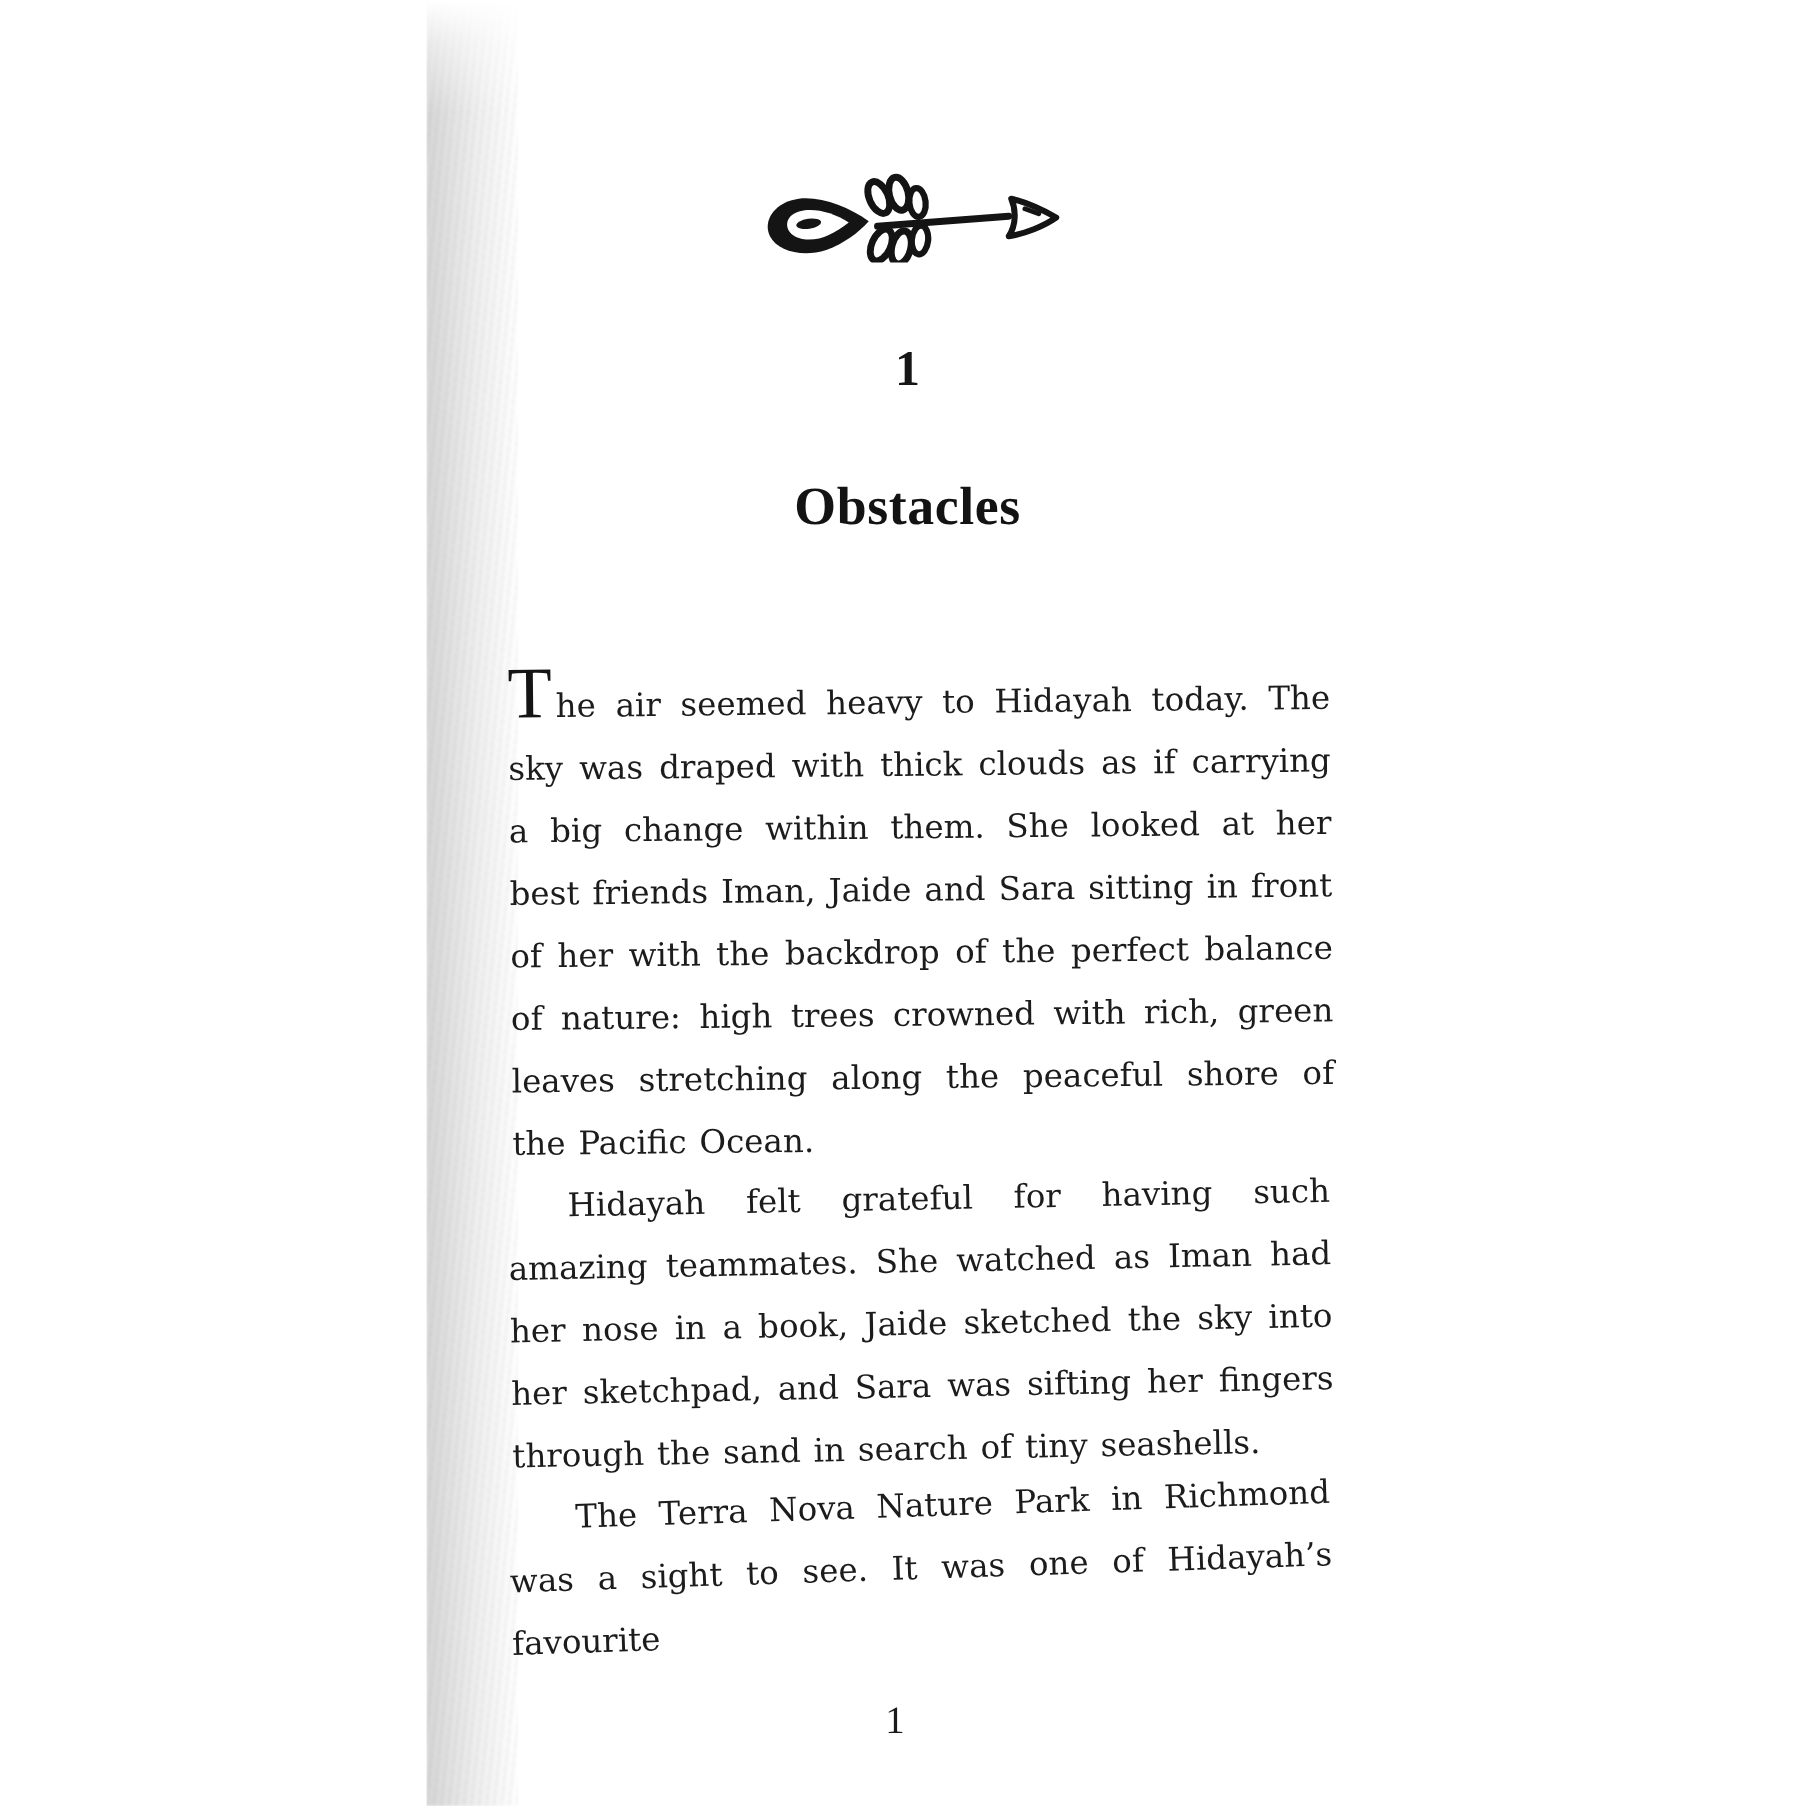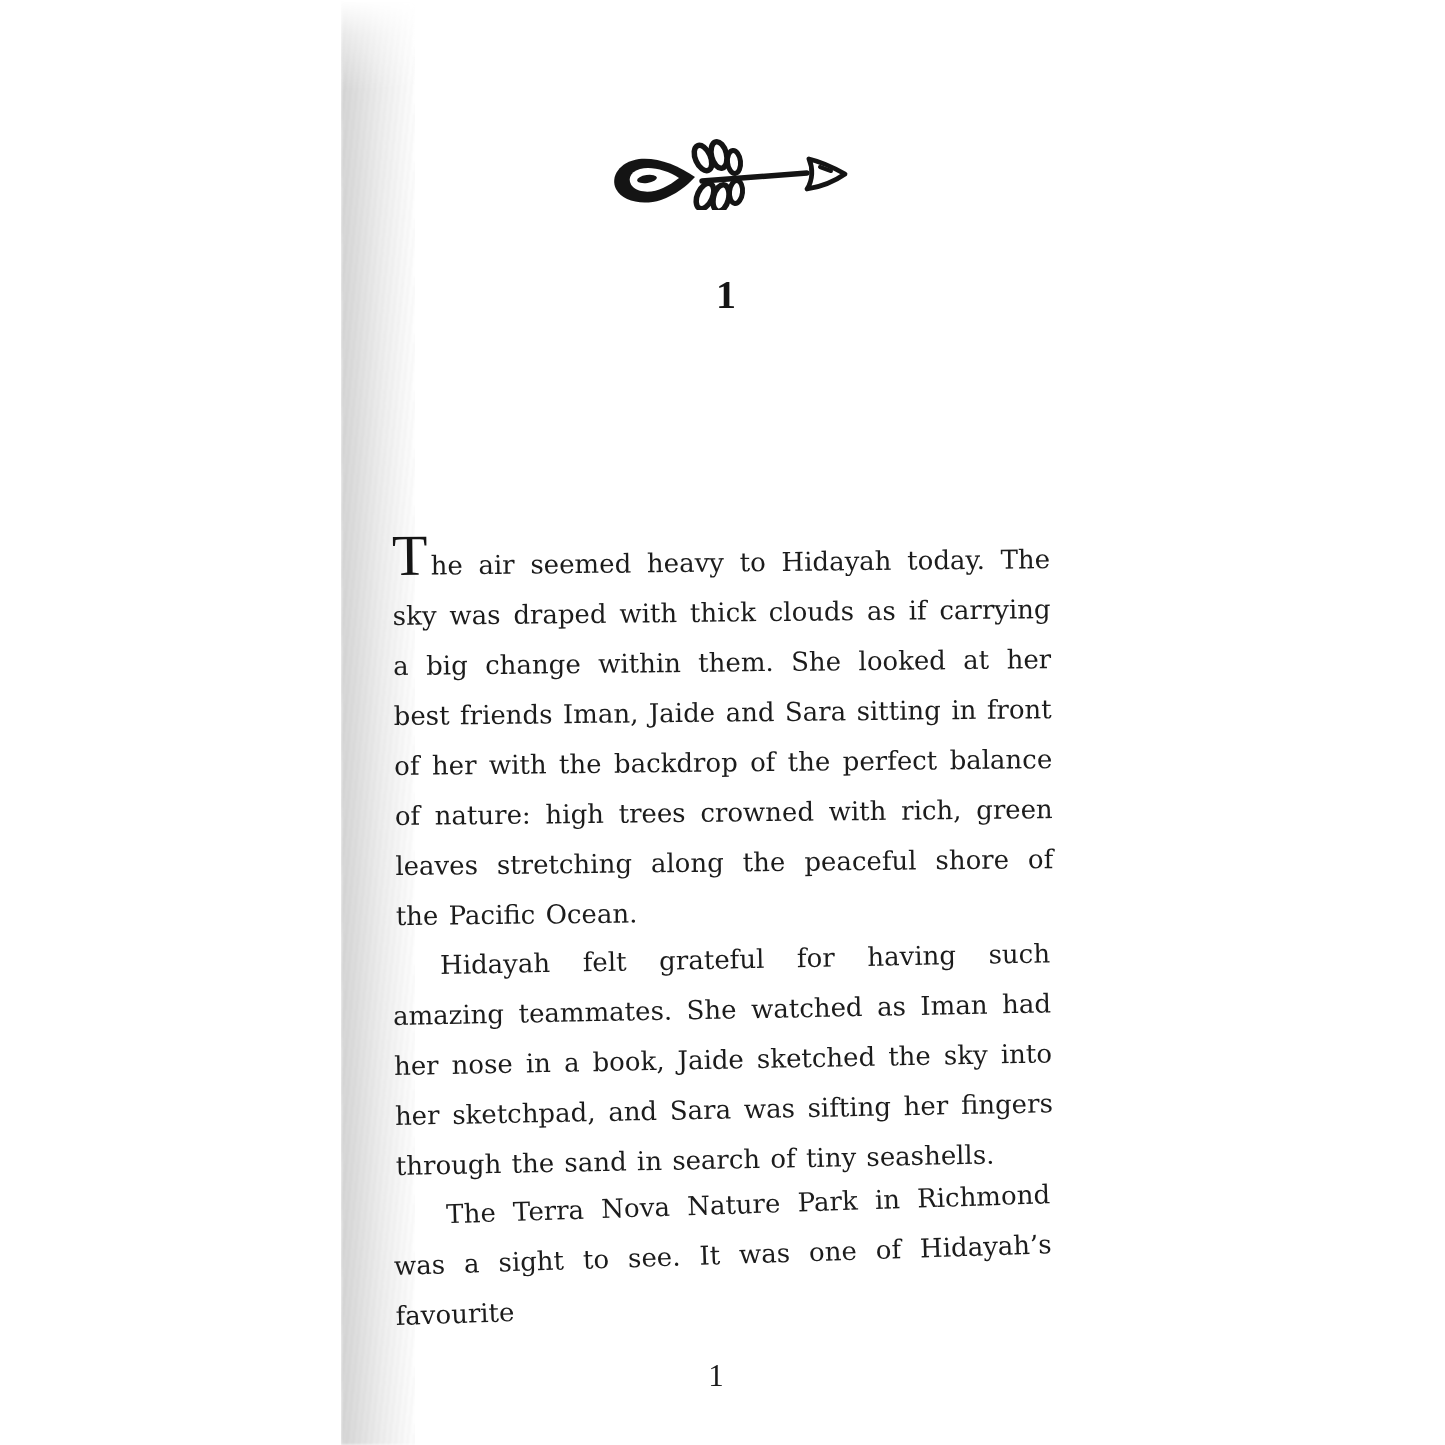--- a/index.html
+++ b/index.html
@@ -56,21 +56,21 @@
     margin: 0;
     text-align: center;
     font-family: "Liberation Serif", serif;
     font-size: 43px;
     font-weight: 700;
     letter-spacing: 0.5px;
     color: #131313;
   }
   .body-text {
     position: absolute;
-    left: 394px;
+    left: 408px;
     top: 541px;
     width: 658px;
   }
   .body-text p {
     margin: 0;
     font-size: 26px;
     line-height: 50px;
     text-align: justify;
     text-align-last: left;
     word-spacing: 2px;
@@ -126,20 +126,21 @@
       <ellipse cx="115" cy="62" rx="7.5" ry="13.5" transform="rotate(14 115 62)" fill="#ffffff" stroke="#141414" stroke-width="5.5"></ellipse>
       <ellipse cx="130" cy="56" rx="6.5" ry="11.5" transform="rotate(6 130 56)" fill="#ffffff" stroke="#141414" stroke-width="5"></ellipse>
 
       <path d="M203 23 C 216 26, 230 33, 239 38 C 229 45, 214 51, 201 53 C 207 44, 207 32, 203 23 Z" fill="#ffffff" stroke="#141414" stroke-width="4.8" stroke-linejoin="round"></path>
       <path class="ink" d="M214 31 L225 35" fill="none" stroke="#141414" stroke-width="4" stroke-linecap="round"></path>
     </svg>
   </div>
 
   <div class="chapter-number">1</div>
 
+  <h1 class="chapter-title">Obstacles</h1>
 
   <div class="body-text">
     <p class="para1"><span class="dropcap">T</span><span>he air seemed heavy to Hidayah today. The sky was draped with thick clouds as if carrying a big change within them. She looked at her best friends Iman, Jaide and Sara sitting in front of her with the backdrop of the perfect balance of nature: high trees crowned with rich, green leaves stretching along the peaceful shore of the Pacific Ocean.</span></p>
     <p class="para2">Hidayah felt grateful for having such amazing teammates. She watched as Iman had her nose in a book, Jaide sketched the sky into her sketchpad, and Sara was sifting her fingers through the sand in search of tiny seashells.</p>
     <p class="para3">The Terra Nova Nature Park in Richmond was a sight to see. It was one of Hidayah’s favourite</p>
   </div>
 
   <div class="page-number">1</div>
 
 </div>

